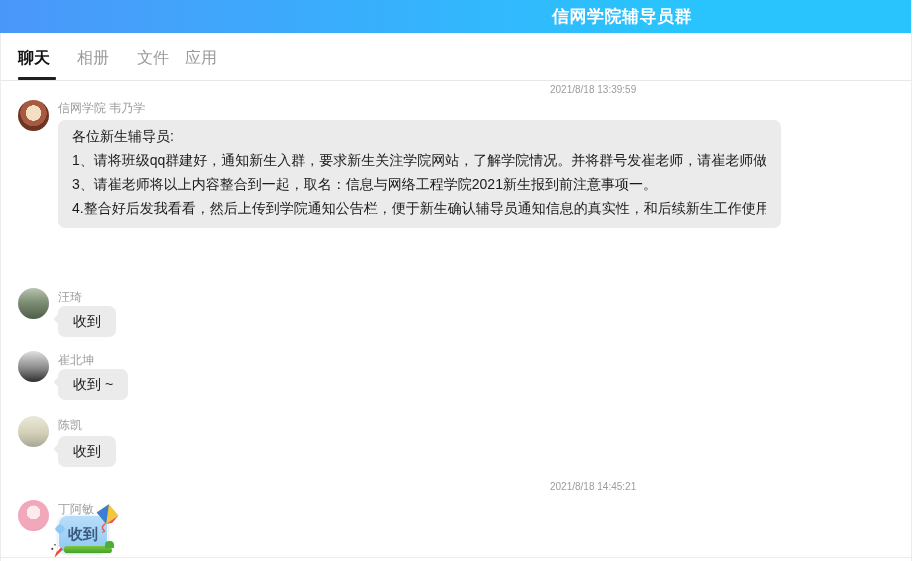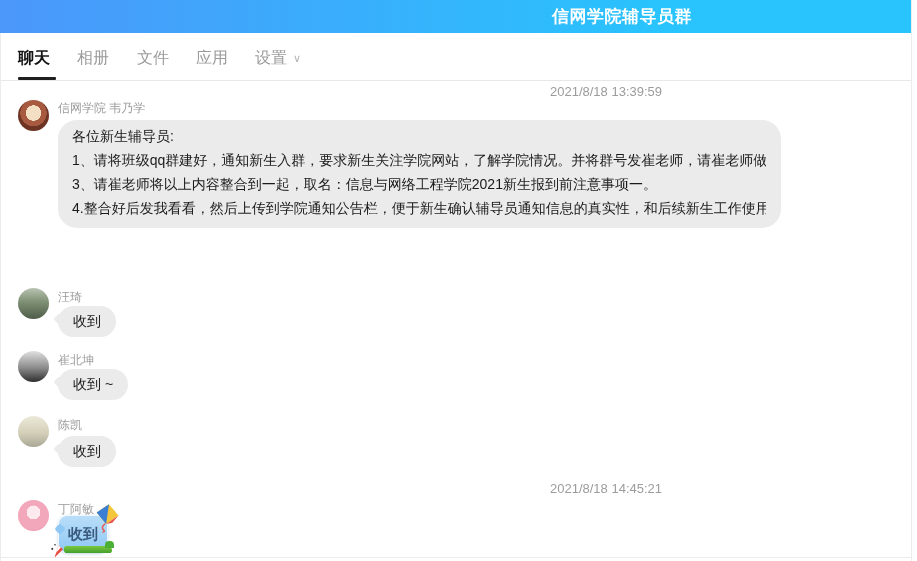--- a/index.html
+++ b/index.html
@@ -16,30 +16,30 @@
   .tabbar { position:absolute; left:1px; top:33px; width:910px; height:48px;
     background:#fff; border-bottom:1px solid #e8e8e8; }
   .tab { position:absolute; top:0; height:48px; line-height:50px; font-size:16px;
     color:#9b9b9b; cursor:pointer; white-space:nowrap; }
   .tab.active { color:#141414; font-weight:700;text-align:right; }
   .tab-underline { position:absolute; left:17px; top:44px; width:38px; height:3px;
     background:#1f1f1f; border-radius:1px; }
   .chevron { font-size:11px; color:#b3b3b3; margin-left:6px; vertical-align:1px; }
 
   
-  .time-divider { position:absolute; left:550px; font-size:13px; color:var(--muted); white-space:nowrap; }
+  .time-divider { position:absolute; left:550px; font-size:10px; color:var(--muted); white-space:nowrap; }
   .avatar { position:absolute; left:18px; width:31px; height:31px; border-radius:50%; cursor:pointer; }
   .av-wei  { background:radial-gradient(circle at 50% 42%, #f3e0c4 0 32%, #a85a40 33% 55%, #6e3423 56% 100%); }
   .av-wang { background:linear-gradient(180deg,#b9c4b2 0%,#7d8f74 45%,#4f5d49 100%); }
   .av-cui  { background:linear-gradient(180deg,#e0e0e0 0%,#8a8a8a 55%,#2e2e2e 100%); }
   .av-chen { background:linear-gradient(180deg,#ece9d9 0%,#d3cfb8 55%,#a9a795 100%); }
   .av-ding { background:radial-gradient(circle at 50% 40%, #fdeaef 0 28%, #f2a7bb 29% 68%, #e8849f 100%); }
   .sender { position:absolute; left:58px; font-size:12px; color:var(--muted); white-space:nowrap; }
 
-  .bubble { position:absolute; left:58px; background:var(--bubble-gray); border-radius:19px;
+  .bubble { position:absolute; left:58px; background:var(--bubble-gray); border-radius:7px;
     color:var(--text); font-size:14px; }
   .bubble .tail { position:absolute; left:-3px; top:9px; width:8px; height:8px;
     background:var(--bubble-gray); transform:rotate(45deg); border-radius:2px; }
   .bubble.big { top:120px; width:723px; padding:4px 15px 8px 14px; line-height:24px; overflow:hidden; }
   .bubble.big .line { white-space:nowrap; overflow:hidden; }
   .bubble.small { padding:8px 15px; line-height:15px; white-space:nowrap; }
 
   
   .bubble.blue { top:515px; width:50px; height:38px; padding:0;
     background:linear-gradient(180deg, var(--blue-bubble-top) 0%, var(--blue-bubble-bottom) 100%);
@@ -66,24 +66,21 @@
 <body>
 
 <div class="header">
   <div class="group-title">信网学院辅导员群</div>
 </div>
 
 <div class="tabbar">
   <div class="tab active" style="left:17px"><span>聊天</span></div>
   <div class="tab" style="left:76px"><span>相册</span></div>
   <div class="tab" style="left:136px"><span>文件</span></div>
-  <div class="tab" style="left:195px"><span>应用</span></div>
-  <div class="tab" style="left:254px">
-    <span>设置</span><span class="chevron">∨</span>
-  </div>
+  <div class="tab" style="left:184px"><span>应用</span></div>
   <div class="tab-underline"></div>
 </div>
 
 <div class="time-divider" style="top:84px">2021/8/18 13:39:59</div>
 
 <div>
   <div class="avatar av-wei" style="top:100px"></div>
   <div class="sender" style="top:100px">信网学院 韦乃学</div>
   <div class="bubble big">
     <span class="tail"></span>

